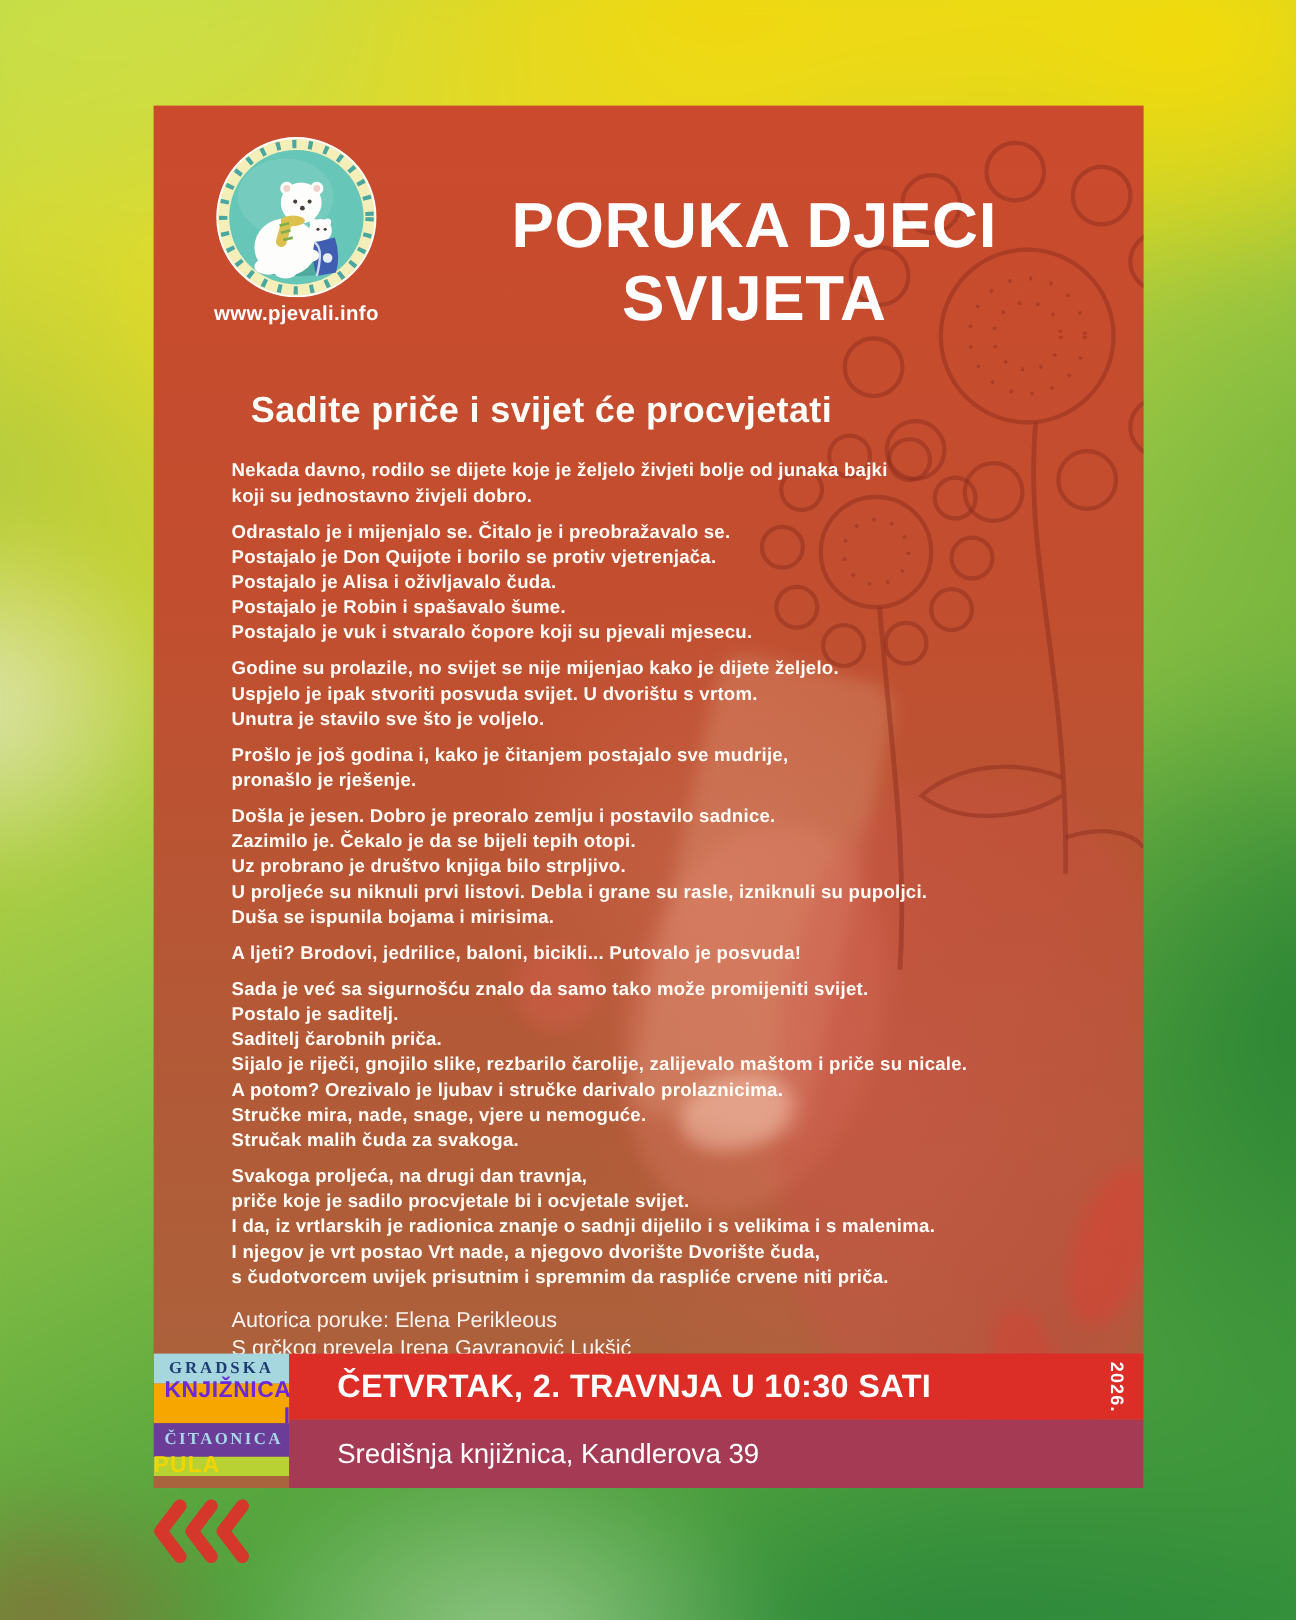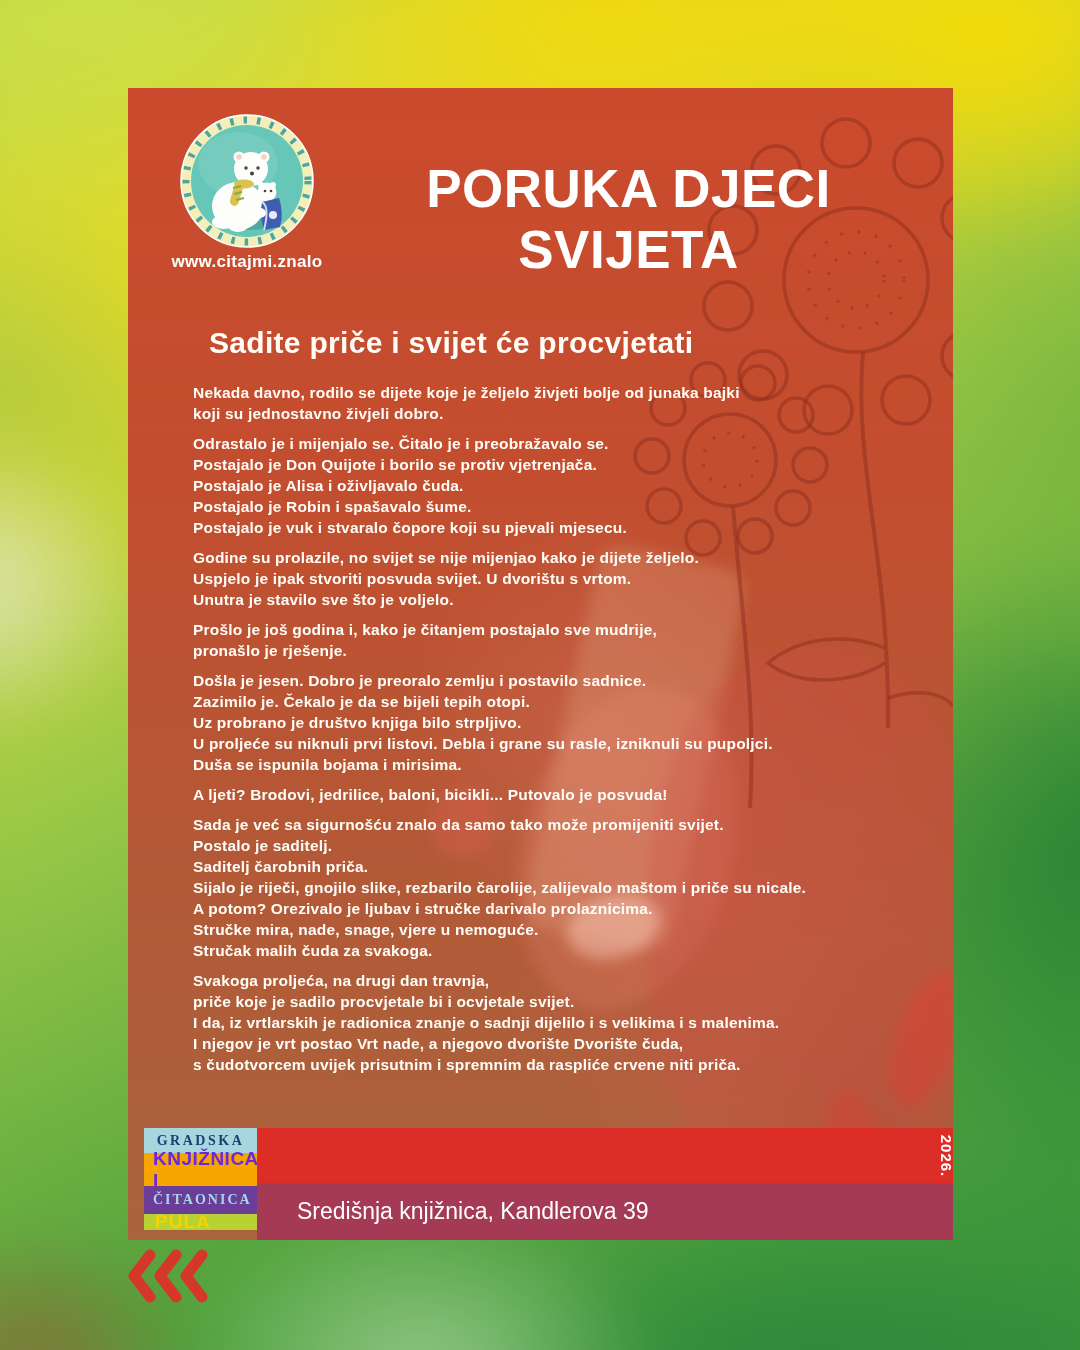--- a/index.html
+++ b/index.html
@@ -52,27 +52,27 @@
   .logo{width:134px;height:134px;display:block;}
   .website{width:160px;margin:4px 0 0 -13px;text-align:center;color:#ffffff;font-weight:bold;font-size:17px;letter-spacing:0.3px;}
   .title{flex:1;text-align:center;margin:44px 10px 0 0;color:#ffffff;font-weight:bold;font-size:53px;letter-spacing:0.5px;}
   
   .story{position:relative;padding:30px 40px 0 65px;color:#fffdf8;}
   .story-heading{margin:16px;font-size:30px;font-weight:bold;letter-spacing:0.3px;}
   .body-par{margin:9px 0 0 0;font-size:15.5px;font-weight:bold;line-height:21px;letter-spacing:0.2px;white-space:pre-line;}
   .body-par.first{margin-top:22px;}
   .credits{margin-top:14px;font-weight:normal;font-size:18px;line-height:23px;color:rgba(255,255,255,0.92);}
   
-  .card-footer{position:absolute;left:16px;bottom:0;width:100%;height:112px;display:flex;}
+  .card-footer{position:absolute;left:0;bottom:0;width:100%;height:112px;display:flex;text-align:right;}
   .lib-col{width:113px;flex:0 0 auto;display:flex;flex-direction:column;}
   .lib-block{display:flex;align-items:center;font-weight:bold;}
   .lib-block:nth-child(1){height:25px;justify-content:center;font-family:"Liberation Serif",serif;font-size:14px;letter-spacing:2.5px;}
   .lib-block:nth-child(2){height:33px;padding-left:9px;font-size:19px;letter-spacing:0.5px;}
   .lib-block:nth-child(3){height:28px;padding-left:9px;font-family:"Liberation Serif",serif;font-size:14px;letter-spacing:2px;}
-  .lib-block:nth-child(4){height:16px;padding-left:11px;font-size:19px;letter-spacing:1px;}
+  .lib-block:nth-child(4){height:16px;font-size:19px;letter-spacing:1px;}
   .banner-col{flex:1;display:flex;flex-direction:column;}
   .banner-row1{height:55px;display:flex;align-items:center;padding-left:40px;position:relative;
     color:#fff;font-size:27px;font-weight:bold;letter-spacing:0.3px;}
   .banner-row2{flex:1;display:flex;align-items:center;padding-left:40px;color:#fff;font-size:23px;font-weight:normal;}
   .year{position:absolute;right:14px;top:50%;transform:translateY(-50%);
     writing-mode:vertical-rl;font-size:15px;font-weight:bold;letter-spacing:1px;color:#fff;}
   
   .chevrons{position:absolute;left:126px;top:1248px;width:84px;height:56px;}
 </style>
 </head>
@@ -162,21 +162,21 @@
             <circle cx="93" cy="71" r="3" fill="#fdfdfb"></circle>
           <circle cx="85" cy="77" r="1.3" fill="#4a3f3a"></circle>
             <circle cx="91" cy="77" r="1.3" fill="#4a3f3a"></circle>
           <path d="M82 88 L99 84 Q104 99 100 113 L84 116 Q79 101 82 88 Z" fill="#3f5db1"></path>
           <path d="M82 88 Q90 92 84 116" stroke="#cfd9f0" stroke-width="2" fill="none"></path>
           <circle cx="93" cy="101" r="4" fill="#e8edf8"></circle>
           <ellipse cx="80" cy="99" rx="6" ry="5" fill="#fdfdfb"></ellipse>
           <ellipse cx="58" cy="113" rx="9" ry="5" fill="#fdfdfb"></ellipse>
         </g>
       </svg>
-      <div class="website">www.citajmi.znalo</div>
+      <div class="website">www.pjevali.info</div>
     </div>
     <div class="title">PORUKA DJECI SVIJETA</div>
   </div>
 
   <div class="story">
     <h2 class="story-heading">Sadite priče i svijet će procvjetati</h2>
     <p class="body-par first">Nekada davno, rodilo se dijete koje je željelo živjeti bolje od junaka bajki
 koji su jednostavno živjeli dobro.</p>
     <p class="body-par">Odrastalo je i mijenjalo se. Čitalo je i preobražavalo se.
 Postajalo je Don Quijote i borilo se protiv vjetrenjača.
@@ -199,31 +199,36 @@
 Saditelj čarobnih priča.
 Sijalo je riječi, gnojilo slike, rezbarilo čarolije, zalijevalo maštom i priče su nicale.
 A potom? Orezivalo je ljubav i stručke darivalo prolaznicima.
 Stručke mira, nade, snage, vjere u nemoguće.
 Stručak malih čuda za svakoga.</p>
     <p class="body-par">Svakoga proljeća, na drugi dan travnja,
 priče koje je sadilo procvjetale bi i ocvjetale svijet.
 I da, iz vrtlarskih je radionica znanje o sadnji dijelilo i s velikima i s malenima.
 I njegov je vrt postao Vrt nade, a njegovo dvorište Dvorište čuda,
 s čudotvorcem uvijek prisutnim i spremnim da raspliće crvene niti priča.</p>
+    <div class="credits">
+      <div>Autorica poruke: Elena Perikleous</div>
+      <div>S grčkog prevela Irena Gavranović Lukšić</div>
+    </div>
   </div>
 
   <div class="card-footer">
     <div class="lib-col">
       <div class="lib-block" style="background: rgb(167, 215, 222); color: rgb(29, 61, 115);">GRADSKA</div>
       <div class="lib-block" style="background: rgb(247, 166, 0); color: #6d28d9;">KNJIŽNICA I</div>
       <div class="lib-block" style="background: rgb(108, 61, 152); color: rgb(167, 214, 232);">ČITAONICA</div>
       <div class="lib-block" style="background: rgb(184, 210, 51); color: rgb(242, 212, 3);">PULA</div>
     </div>
     <div class="banner-col">
       <div class="banner-row1" style="background: rgb(220, 46, 38);">
+        <span>ČETVRTAK, 2. TRAVNJA U 10:30 SATI</span>
         <span class="year">2026.</span>
       </div>
       <div class="banner-row2" style="background: rgb(165, 58, 85);">
         <span>Središnja knjižnica, Kandlerova 39</span>
       </div>
     </div>
   </div>
 
 </div>
 

